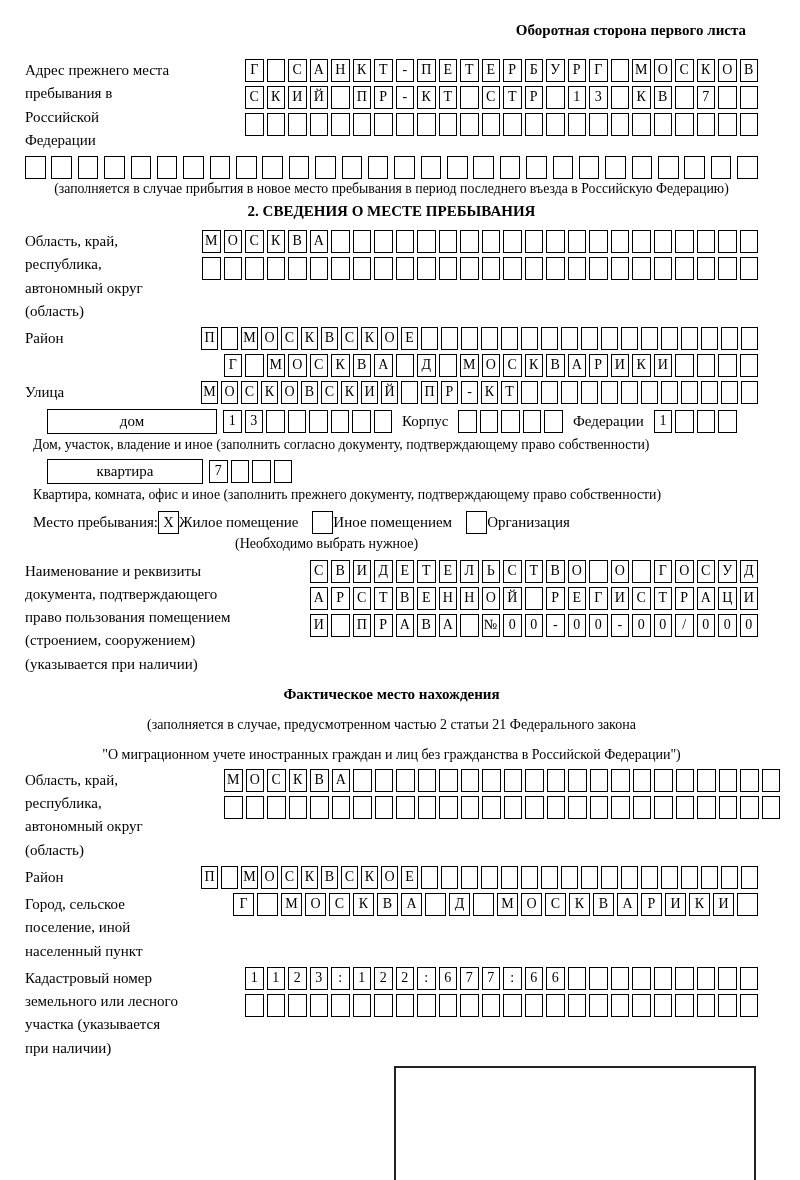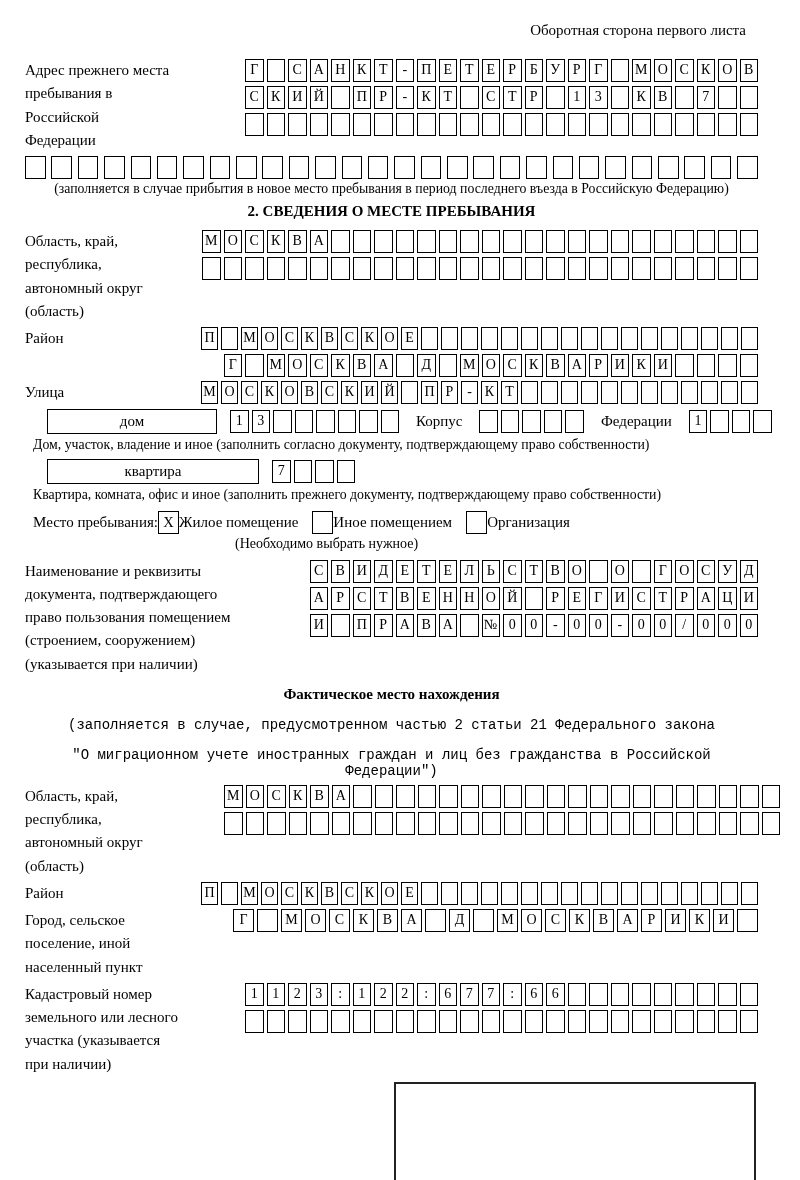--- a/index.html
+++ b/index.html
@@ -4,21 +4,21 @@
 <style>
   * { box-sizing: border-box; margin: 0; padding: 0; }
   html,body { background:#888; }
   .page {
     width: 800px; height: 1180px; margin: 0 auto;
     background: #ffffff; color: #000;
     font-family: "Liberation Serif", "DejaVu Serif", serif;
     padding: 18px 42px 10px 25px;
     overflow: hidden; position: relative;
   }
-  .hdr { text-align: right; font-size: 15px; margin: 4px 12px 20px 0; }
+  .hdr { text-align: right; font-size: 15px; margin: 4px 12px 20px 0; font-weight: bold; }
 
   .frow { display: flex; align-items: flex-start; margin-bottom: 4px; gap: 44px; }
   .flabel { font-size: 15px; line-height: 1.55; flex: none; }
   .w145 { width: 145px; } .w125 { width: 125px; }
   .w230 { width: 232px; } .w155 { width: 155px; } .w160 { width: 160px; }
 
   .boxcol { margin-left: auto; display: flex; flex-direction: column; gap: 4px; align-items: flex-end; }
   .boxrow { display: flex; gap: 3px; margin-left: auto; flex: none; }
   .cell {
     width: 18.5px; height: 23px; border: 1.5px solid #000;
@@ -26,39 +26,39 @@
   }
   .narrow .cell { width: 17px; }
   .wide .cell { width: 21px; }
   .fullrow { width: 100%; margin-left: 0; justify-content: space-between; margin-top: 1px; }
   .fullrow .cell { width: 20.5px; }
 
   .note { font-size: 13.8px; margin: 2px 0 6px 8px; }
   .center { text-align: center; margin-left: 0; }
   .sec-title { font-weight: bold; font-size: 15px; text-align: center; margin: 6px 0 10px 0; }
 
-  .houserow { display: flex; align-items: center; gap: 13px; margin: 2px 0 3px 4px; padding-left: 18px; }
+  .houserow { display: flex; align-items: center; gap: 6px; margin: 2px 0 3px 4px; padding-left: 18px; }
   .typebox {
     border: 1.5px solid #000; height: 25px; line-height: 22px;
     text-align: center; font-size: 15px; flex: none;
   }
   .typebox.dom { width: 170px; }
-  .typebox.kv  { width: 212px; }
+  .typebox.kv  { width: 156px; }
   .inl-label { font-size: 15px; margin: 0 4px; }
   .houserow .boxrow { margin-left: 0; }
 
   .chkrow { display: flex; align-items: center; font-size: 15px; margin: 8px 0 2px 8px; }
   .chk {
     width: 21px; height: 23px; border: 1.5px solid #000; flex: none;
     text-align: center; font-size: 14.5px; line-height: 20px;
   }
   .chk-gap { width: 14px; flex: none; }
   .choosenote { margin: 1px 0 8px 210px; font-size: 14px; }
 
-  .subnote { font-size: 14px; text-align: center; margin: 14px 0 3px 0; font-family: Liberation Mono, monospace; }
+  .subnote { font-size: 14px; text-align: center; margin: 14px 0 3px 0; }
   .stampbox {
     width: 362px; height: 172px; border: 2px solid #222;
     margin: 6px 0 4px auto; margin-right: 2px;
   }
   .mt6 { margin-top: 6px; } .mt10 { margin-top: 10px; }
 </style>
 </head>
 <body>
 
 <div class="page">

